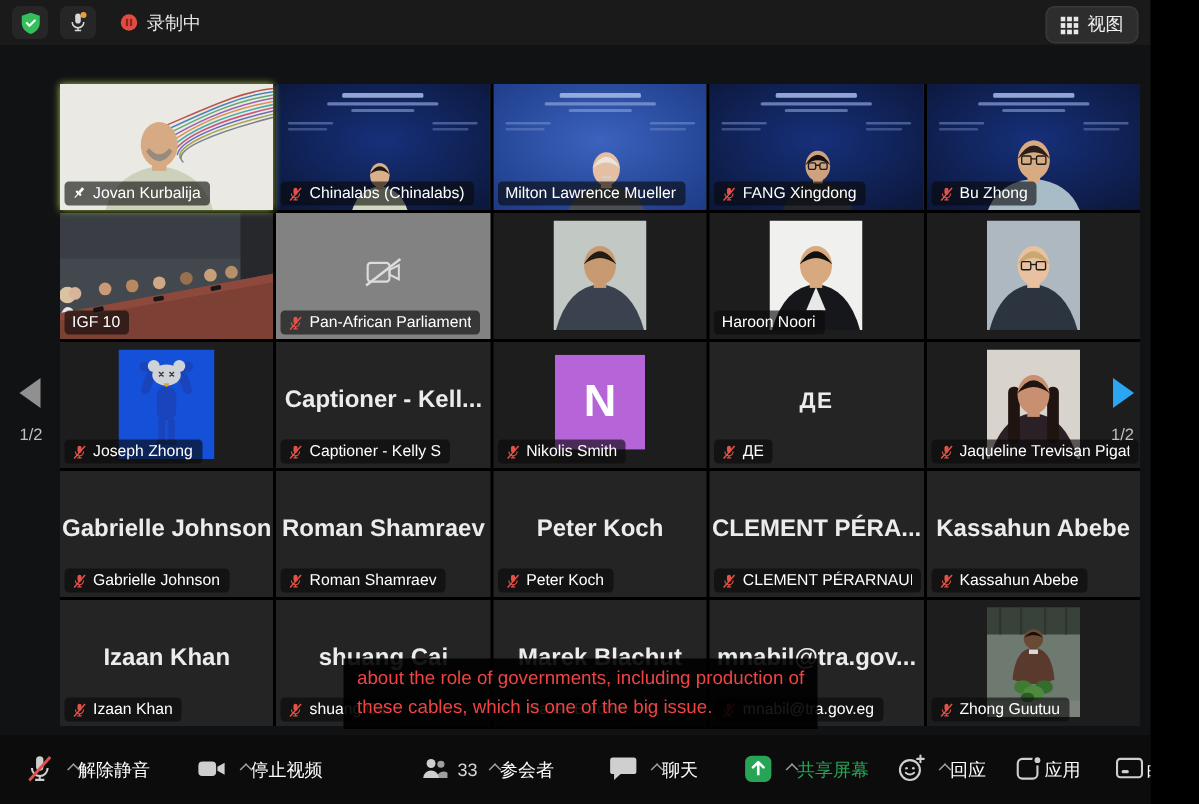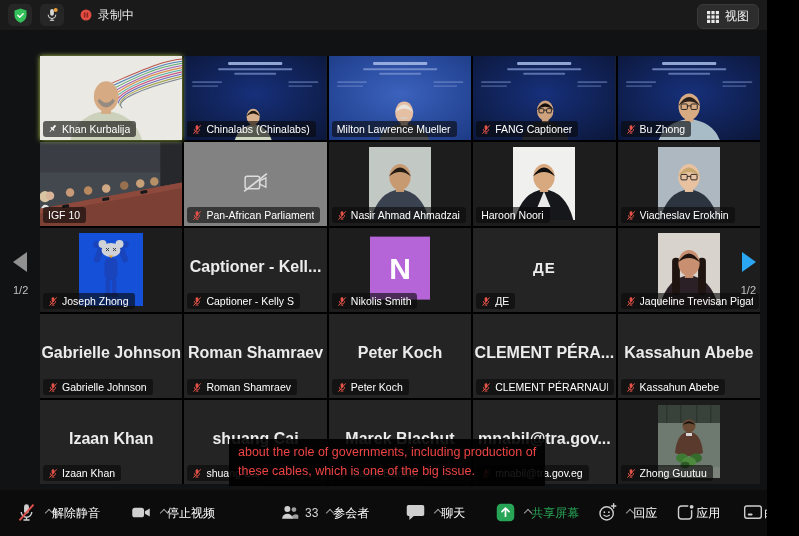--- a/index.html
+++ b/index.html
@@ -139,21 +139,21 @@
         <div class="badge">
           <span class="bicon">
             <svg viewBox="0 0 12 12" width="10" height="10">
               <g fill="#fff" transform="rotate(42 6 5)">
                 <rect x="4.9" y="0.6" width="2.2" height="4.6" rx="0.4"></rect>
                 <rect x="3.2" y="5.2" width="5.6" height="1.7" rx="0.85"></rect>
                 <rect x="5.6" y="6.9" width="0.9" height="3.8"></rect>
               </g>
             </svg>
           </span>
-          <span>Khan Kurbalija</span>
+          <span>Jovan Kurbalija</span>
         </div>
       </div>
       <div class="tile">
         <div class="vid">
           <svg viewBox="0 0 142 83" width="100%" height="100%" preserveAspectRatio="none">
             <defs>
               <radialGradient id="sg1" cx="50%" cy="45%" r="75%">
                 <stop offset="0%" stop-color="#16307a"></stop>
                 <stop offset="100%" stop-color="#0b1638"></stop>
               </radialGradient>
@@ -242,21 +242,21 @@
         </div>
         <div class="badge">
           <span class="bicon">
             <svg viewBox="0 0 14 14" width="10" height="11">
               <rect x="5.1" y="1" width="3.8" height="6.6" rx="1.9" fill="#e45247"></rect>
               <path d="M3.2 6.3 a3.8 4 0 0 0 7.6 0" stroke="#e45247" stroke-width="1.1" fill="none"></path>
               <path d="M7 10.5 V12.2 M5 12.2 h4" stroke="#e45247" stroke-width="1.1"></path>
               <path d="M2 12.8 L12.2 1.2" stroke="#e45247" stroke-width="1.4"></path>
             </svg>
           </span>
-          <span>FANG Captioner</span>
+          <span>FANG Xingdong</span>
         </div>
       </div>
       <div class="tile">
         <div class="vid">
           <svg viewBox="0 0 142 83" width="100%" height="100%" preserveAspectRatio="none">
             <defs>
               <radialGradient id="sg4" cx="50%" cy="45%" r="75%">
                 <stop offset="0%" stop-color="#16307a"></stop>
                 <stop offset="100%" stop-color="#0b1638"></stop>
               </radialGradient>
@@ -346,31 +346,20 @@
         </div>
       </div>
       <div class="tile photo">
         <div class="pcard"><svg viewBox="0 0 62 73" width="100%" height="100%">
             <rect width="62" height="73" fill="#c2c8c4"></rect>
             <path d="M-1.5 90 Q3.6999999999999993 44.95 31 42.35 Q58.3 44.95 63.5 90 Z" fill="#39424e"></path>
             <rect x="26.84" y="35.85" width="8.32" height="9.1" fill="#c89a72"></rect>
             <ellipse cx="31" cy="30" rx="10.66" ry="13" fill="#c89a72"></ellipse>
             <path d="M20.08 29.35 Q31 11.54 41.92 29.35 Q31 20.64 20.08 29.35 Z" fill="#241c14"></path>
           </svg></div>
-        <div class="badge">
-          <span class="bicon">
-            <svg viewBox="0 0 14 14" width="10" height="11">
-              <rect x="5.1" y="1" width="3.8" height="6.6" rx="1.9" fill="#e45247"></rect>
-              <path d="M3.2 6.3 a3.8 4 0 0 0 7.6 0" stroke="#e45247" stroke-width="1.1" fill="none"></path>
-              <path d="M7 10.5 V12.2 M5 12.2 h4" stroke="#e45247" stroke-width="1.1"></path>
-              <path d="M2 12.8 L12.2 1.2" stroke="#e45247" stroke-width="1.4"></path>
-            </svg>
-          </span>
-          <span>Nasir Ahmad Ahmadzai</span>
-        </div>
       </div>
       <div class="tile photo">
         <div class="pcard"><svg viewBox="0 0 62 73" width="100%" height="100%">
             <rect width="62" height="73" fill="#f0f0ee"></rect>
             <path d="M-1.5 90 Q3.6999999999999993 44.95 31 42.35 Q58.3 44.95 63.5 90 Z" fill="#16171b"></path>
             <path d="M31 44.3 l-6.5 15.6 h13 z" fill="#e8e8e8"></path>
             <rect x="26.84" y="35.85" width="8.32" height="9.1" fill="#d8a87e"></rect>
             <ellipse cx="31" cy="30" rx="10.66" ry="13" fill="#d8a87e"></ellipse>
             <path d="M20.08 29.35 Q31 11.54 41.92 29.35 Q31 20.64 20.08 29.35 Z" fill="#101010"></path>
           </svg></div>
@@ -384,31 +373,20 @@
             <path d="M-1.5 90 Q3.6999999999999993 44.95 31 42.35 Q58.3 44.95 63.5 90 Z" fill="#2c3440"></path>
             <rect x="26.84" y="35.85" width="8.32" height="9.1" fill="#e8c2a0"></rect>
             <ellipse cx="31" cy="30" rx="10.66" ry="13" fill="#e8c2a0"></ellipse>
             <path d="M20.08 29.35 Q31 11.54 41.92 29.35 Q31 20.64 20.08 29.35 Z" fill="#c8a86e"></path>
             <g stroke="#1a1a1a" stroke-width="0.9" fill="none">
               <rect x="22.939999999999998" y="27.4" width="6.24" height="5.46" rx="1"></rect>
               <rect x="32.82" y="27.4" width="6.24" height="5.46" rx="1"></rect>
               <line x1="29.18" y1="29.35" x2="32.82" y2="29.35"></line>
             </g>
           </svg></div>
-        <div class="badge">
-          <span class="bicon">
-            <svg viewBox="0 0 14 14" width="10" height="11">
-              <rect x="5.1" y="1" width="3.8" height="6.6" rx="1.9" fill="#e45247"></rect>
-              <path d="M3.2 6.3 a3.8 4 0 0 0 7.6 0" stroke="#e45247" stroke-width="1.1" fill="none"></path>
-              <path d="M7 10.5 V12.2 M5 12.2 h4" stroke="#e45247" stroke-width="1.1"></path>
-              <path d="M2 12.8 L12.2 1.2" stroke="#e45247" stroke-width="1.4"></path>
-            </svg>
-          </span>
-          <span>Viacheslav Erokhin</span>
-        </div>
       </div>
       <div class="tile photo">
         <div class="pcard" style="width:64px"><svg viewBox="0 0 64 73" width="100%" height="100%">
             <rect width="64" height="73" fill="#1450d8"></rect>
   <g>
     <rect x="17" y="12" width="6" height="18" rx="3" fill="#1a44bc" transform="rotate(20 20 21)"></rect>
     <rect x="41" y="12" width="6" height="18" rx="3" fill="#1a44bc" transform="rotate(-20 44 21)"></rect>
     <circle cx="17.5" cy="11.5" r="3.4" fill="#1a44bc"></circle>
               <circle cx="46.5" cy="11.5" r="3.4" fill="#1a44bc"></circle>
     <circle cx="23.5" cy="11" r="4" fill="#cfd3d8"></circle>

